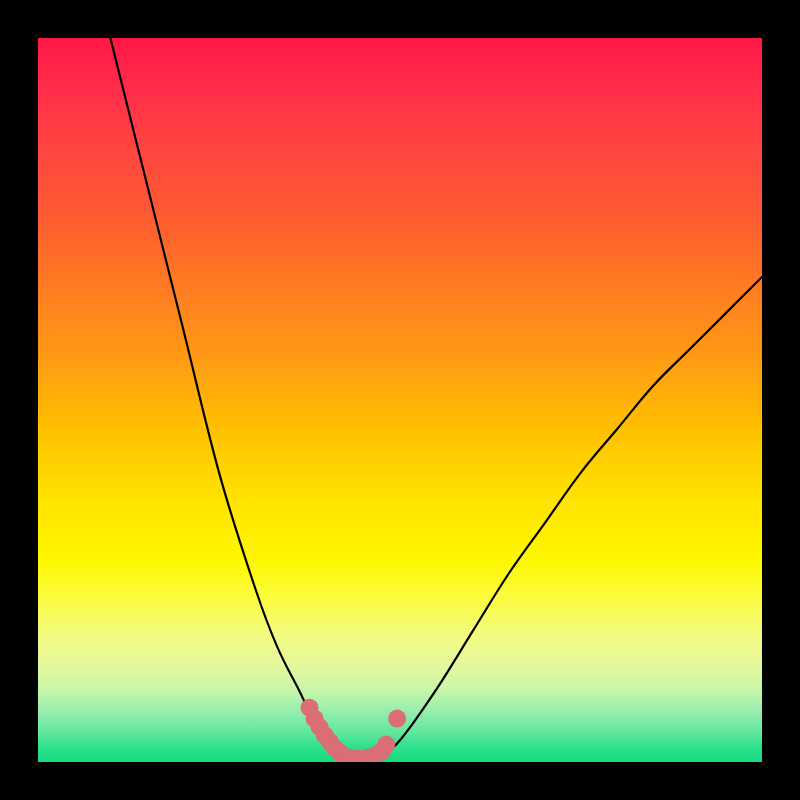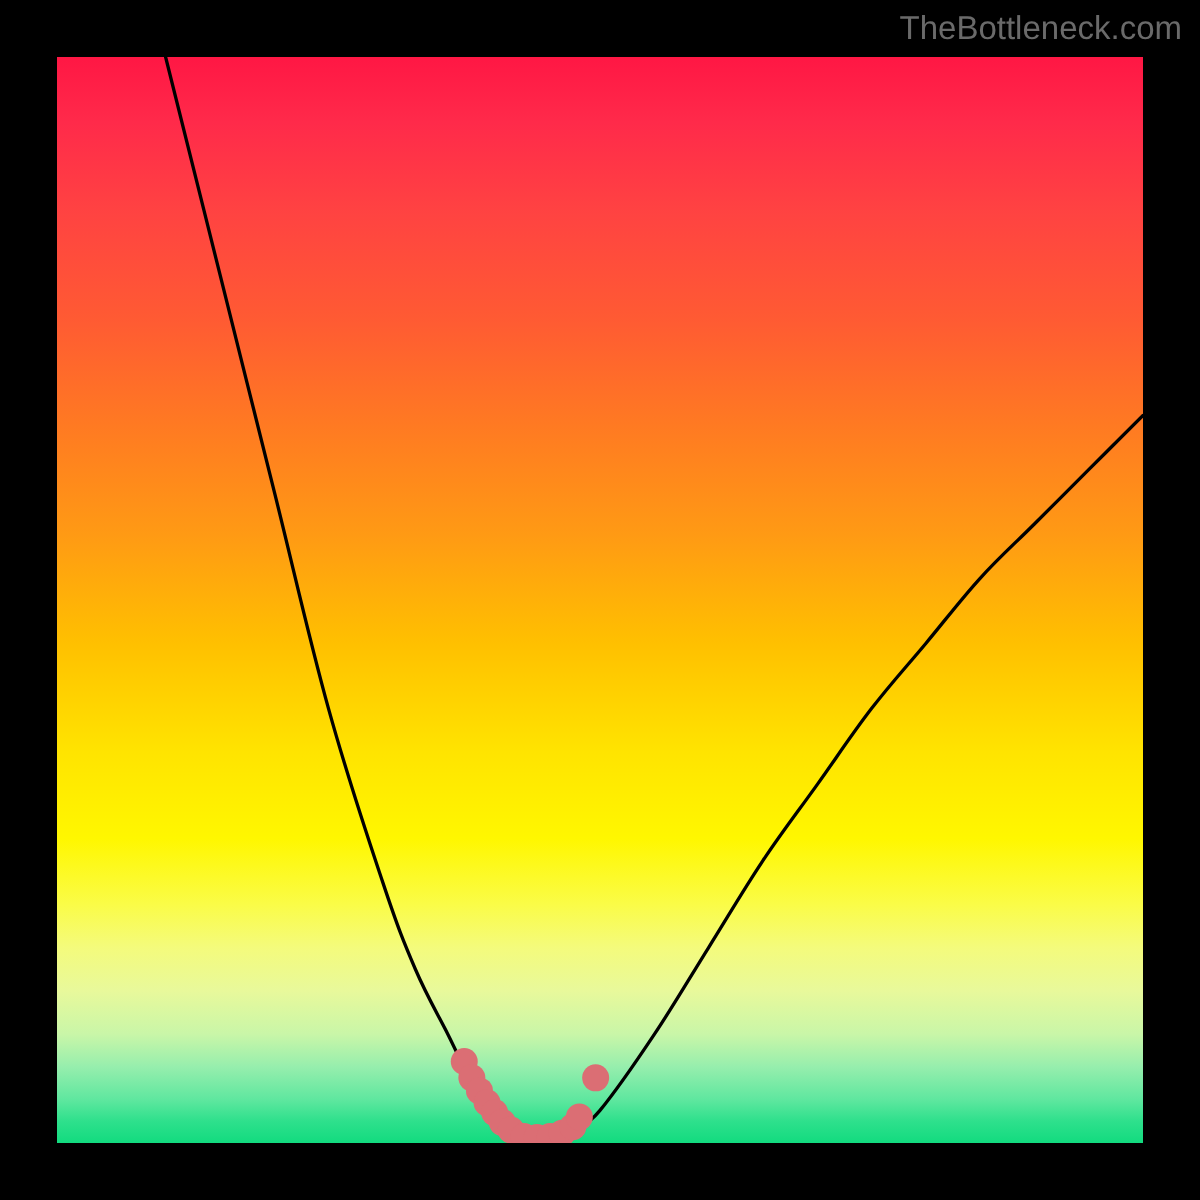--- a/index.html
+++ b/index.html
@@ -94,14 +94,13 @@
           <circle cx="320.01" cy="720.38" r="9" fill="#db6e74" stroke="#d55a60" stroke-width="0"></circle>
           <circle cx="328.70" cy="719.66" r="9" fill="#db6e74" stroke="#d55a60" stroke-width="0"></circle>
           <circle cx="336.66" cy="717.48" r="9" fill="#db6e74" stroke="#d55a60" stroke-width="0"></circle>
           <circle cx="343.90" cy="713.14" r="9" fill="#db6e74" stroke="#d55a60" stroke-width="0"></circle>
           <circle cx="348.24" cy="706.62" r="9" fill="#db6e74" stroke="#d55a60" stroke-width="0"></circle>
           <circle cx="359.10" cy="680.56" r="9" fill="#db6e74" stroke="#d55a60" stroke-width="0"></circle>
         </g>
     </svg>
   </div>
 
-  <div class="watermark">TheBottleneck.com</div>
 </div>
 
 </body></html>

